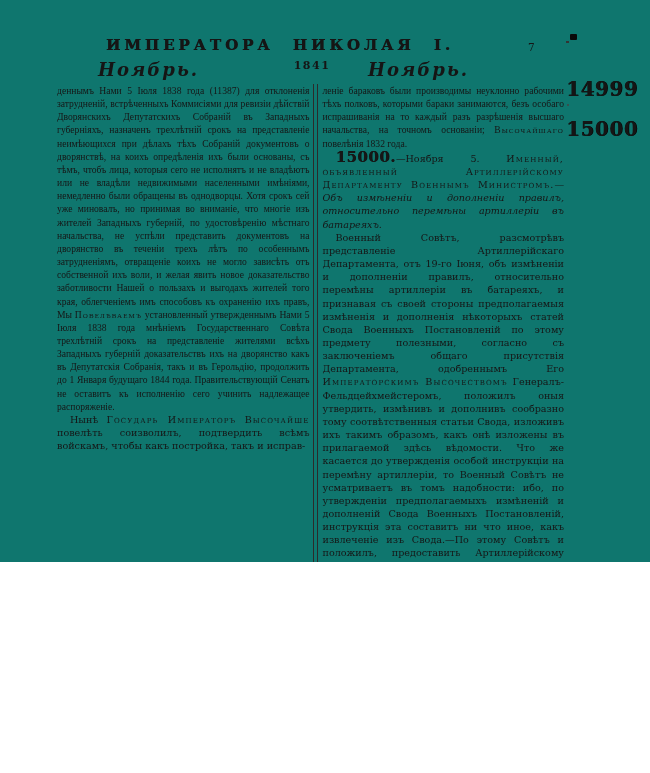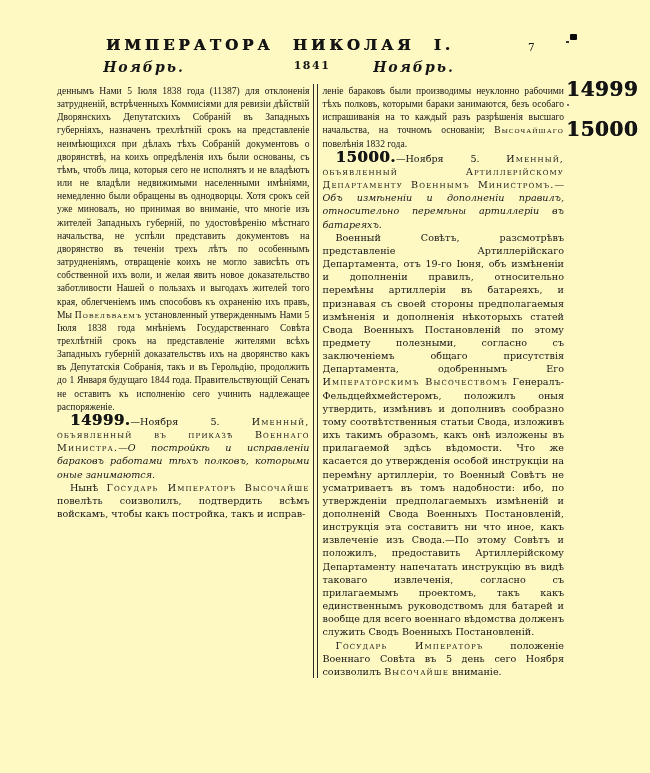--- a/index.html
+++ b/index.html
@@ -3,22 +3,22 @@
 <meta charset="utf-8">
 <style>
   html, body { margin: 0; padding: 0; }
   body {
     font-family: "DejaVu Serif", serif;
     background: #ffffff;
   }
   .page {
     position: relative;
     width: 650px;
-    height: 773px;
-    background: #fef9c3;
+    height: 562px;
+    background: #0f766e;
     color: #151515;
     overflow: hidden;
   }
 
   
   .page-title {
     position: absolute;
     top: 36px; left: 0; width: 560px;
     text-align: center;
     font-size: 15px;
@@ -31,21 +31,21 @@
   .page-number {
     position: absolute;
     top: 41px; left: 528px;
     font-size: 10.5px;
   }
   .subheader-item {
     position: absolute;
     top: 59px;
     font-style: italic;
     font-weight: bold;
-    font-size: 14px;
+    font-size: 18px;
     letter-spacing: 2px;
     text-align: center;
   }
   .month-left  { left: 98px;  width: 92px; }
   .year-center { left: 280px; width: 64px; font-style: normal; font-size: 11px; letter-spacing: 1.5px; }
   .month-right { left: 368px; width: 92px; }
 
   
   .text-block {
     position: absolute;
@@ -132,21 +132,20 @@
   <div class="page-number">7</div>
 
   <div class="subheader-item month-left">Ноябрь.</div>
   <div class="subheader-item year-center">1841</div>
   <div class="subheader-item month-right">Ноябрь.</div>
 
   <div class="text-block">
 
     <div class="column column-left">
       <p class="para no-indent"><span class="seg-plain">деннымъ Нами 5 Іюля 1838 года (11387) для отклоненія затрудненій, встрѣченныхъ Коммисіями для ревизіи дѣйствій Дворянскихъ Депутатскихъ Собраній въ Западныхъ губерніяхъ, назначенъ трехлѣтній срокъ на представленіе неимѣющихся при дѣлахъ тѣхъ Собраній документовъ о дворянствѣ, на коихъ опредѣленія ихъ были основаны, съ тѣмъ, чтобъ лица, которыя сего не исполнятъ и не владѣютъ или не владѣли недвижимыми населенными имѣніями, немедленно были обращены въ однодворцы. Хотя срокъ сей уже миновалъ, но принимая во вниманіе, что многіе изъ жителей Западныхъ губерній, по удостовѣренію мѣстнаго начальства, не успѣли представить документовъ на дворянство въ теченіи трехъ лѣтъ по особеннымъ затрудненіямъ, отвращеніе коихъ не могло зависѣть отъ собственной ихъ воли, и желая явить новое доказательство заботливости Нашей о пользахъ и выгодахъ жителей того края, облегченіемъ имъ способовъ къ охраненію ихъ правъ, Мы </span><span class="seg-sc">Повелѣваемъ</span><span class="seg-plain"> установленный утвержденнымъ Нами 5 Іюля 1838 года мнѣніемъ Государственнаго Совѣта трехлѣтній срокъ на представленіе жителями всѣхъ Западныхъ губерній доказательствъ ихъ на дворянство какъ въ Депутатскія Собранія, такъ и въ Герольдію, продолжить до 1 Января будущаго 1844 года. Правительствующій Сенатъ не оставитъ къ исполненію сего учинить надлежащее распоряженіе.</span></p>
-      <p class="para entry-heading"><span class="seg-num">14999.</span><span class="seg-plain">—Ноября 5. </span><span class="seg-sc">Именный, объявленный въ приказѣ Военнаго Министра.</span><span class="seg-i">—О постройкѣ и исправленіи бараковъ работами тѣхъ полковъ, которыми оные занимаются.</span></p>
       <p class="para"><span class="seg-plain">Нынѣ </span><span class="seg-sc">Государь Императоръ</span><span class="seg-plain"> </span><span class="seg-sc">Высочайше</span><span class="seg-plain"> повелѣть соизволилъ, подтвердить всѣмъ войскамъ, чтобы какъ постройка, такъ и исправ-</span></p>
     </div>
 
     <div class="column-divider"></div>
 
     <div class="column column-right">
       <p class="para no-indent"><span class="seg-plain">леніе бараковъ были производимы неуклонно рабочими тѣхъ полковъ, которыми бараки занимаются, безъ особаго испрашиванія на то каждый разъ разрѣшенія высшаго начальства, на точномъ основаніи; </span><span class="seg-sc">Высочайшаго</span><span class="seg-plain"> повелѣнія 1832 года.</span></p>
       <p class="para entry-heading"><span class="seg-num">15000.</span><span class="seg-plain">—Ноября 5. </span><span class="seg-sc">Именный, объявленный Артиллерійскому Департаменту Военнымъ Министромъ.</span><span class="seg-i">—Объ измѣненіи и дополненіи правилъ, относительно перемѣны артиллеріи въ батареяхъ.</span></p>
       <p class="para"><span class="seg-plain">Военный Совѣтъ, разсмотрѣвъ представленіе Артиллерійскаго Департамента, отъ 19-го Іюня, объ измѣненіи и дополненіи правилъ, относительно перемѣны артиллеріи въ батареяхъ, и признавая съ своей стороны предполагаемыя измѣненія и дополненія нѣкоторыхъ статей Свода Военныхъ Постановленій по этому предмету полезными, согласно съ заключеніемъ общаго присутствія Департамента, одобреннымъ Его </span><span class="seg-sc">Императорскимъ Высочествомъ</span><span class="seg-plain"> Генералъ-Фельдцейхмейстеромъ, положилъ оныя утвердить, измѣнивъ и дополнивъ сообразно тому соотвѣтственныя статьи Свода, изложивъ ихъ такимъ образомъ, какъ онѣ изложены въ прилагаемой здѣсь вѣдомости. Что же касается до утвержденія особой инструкціи на перемѣну артиллеріи, то Военный Совѣтъ не усматриваетъ въ томъ надобности: ибо, по утвержденіи предполагаемыхъ измѣненій и дополненій Свода Военныхъ Постановленій, инструкція эта составитъ ни что иное, какъ извлеченіе изъ Свода.—По этому Совѣтъ и положилъ, предоставить Артиллерійскому Департаменту напечатать инструкцію въ видѣ таковаго извлеченія, согласно съ прилагаемымъ проектомъ, такъ какъ единственнымъ руководствомъ для батарей и вообще для всего военнаго вѣдомства долженъ служить Сводъ Военныхъ Постановленій.</span></p>
       <p class="para"><span class="seg-sc">Государь Императоръ</span><span class="seg-plain"> положеніе Военнаго Совѣта въ 5 день сего Ноября соизволилъ </span><span class="seg-sc">Высочайше</span><span class="seg-plain"> вниманіе.</span></p>

